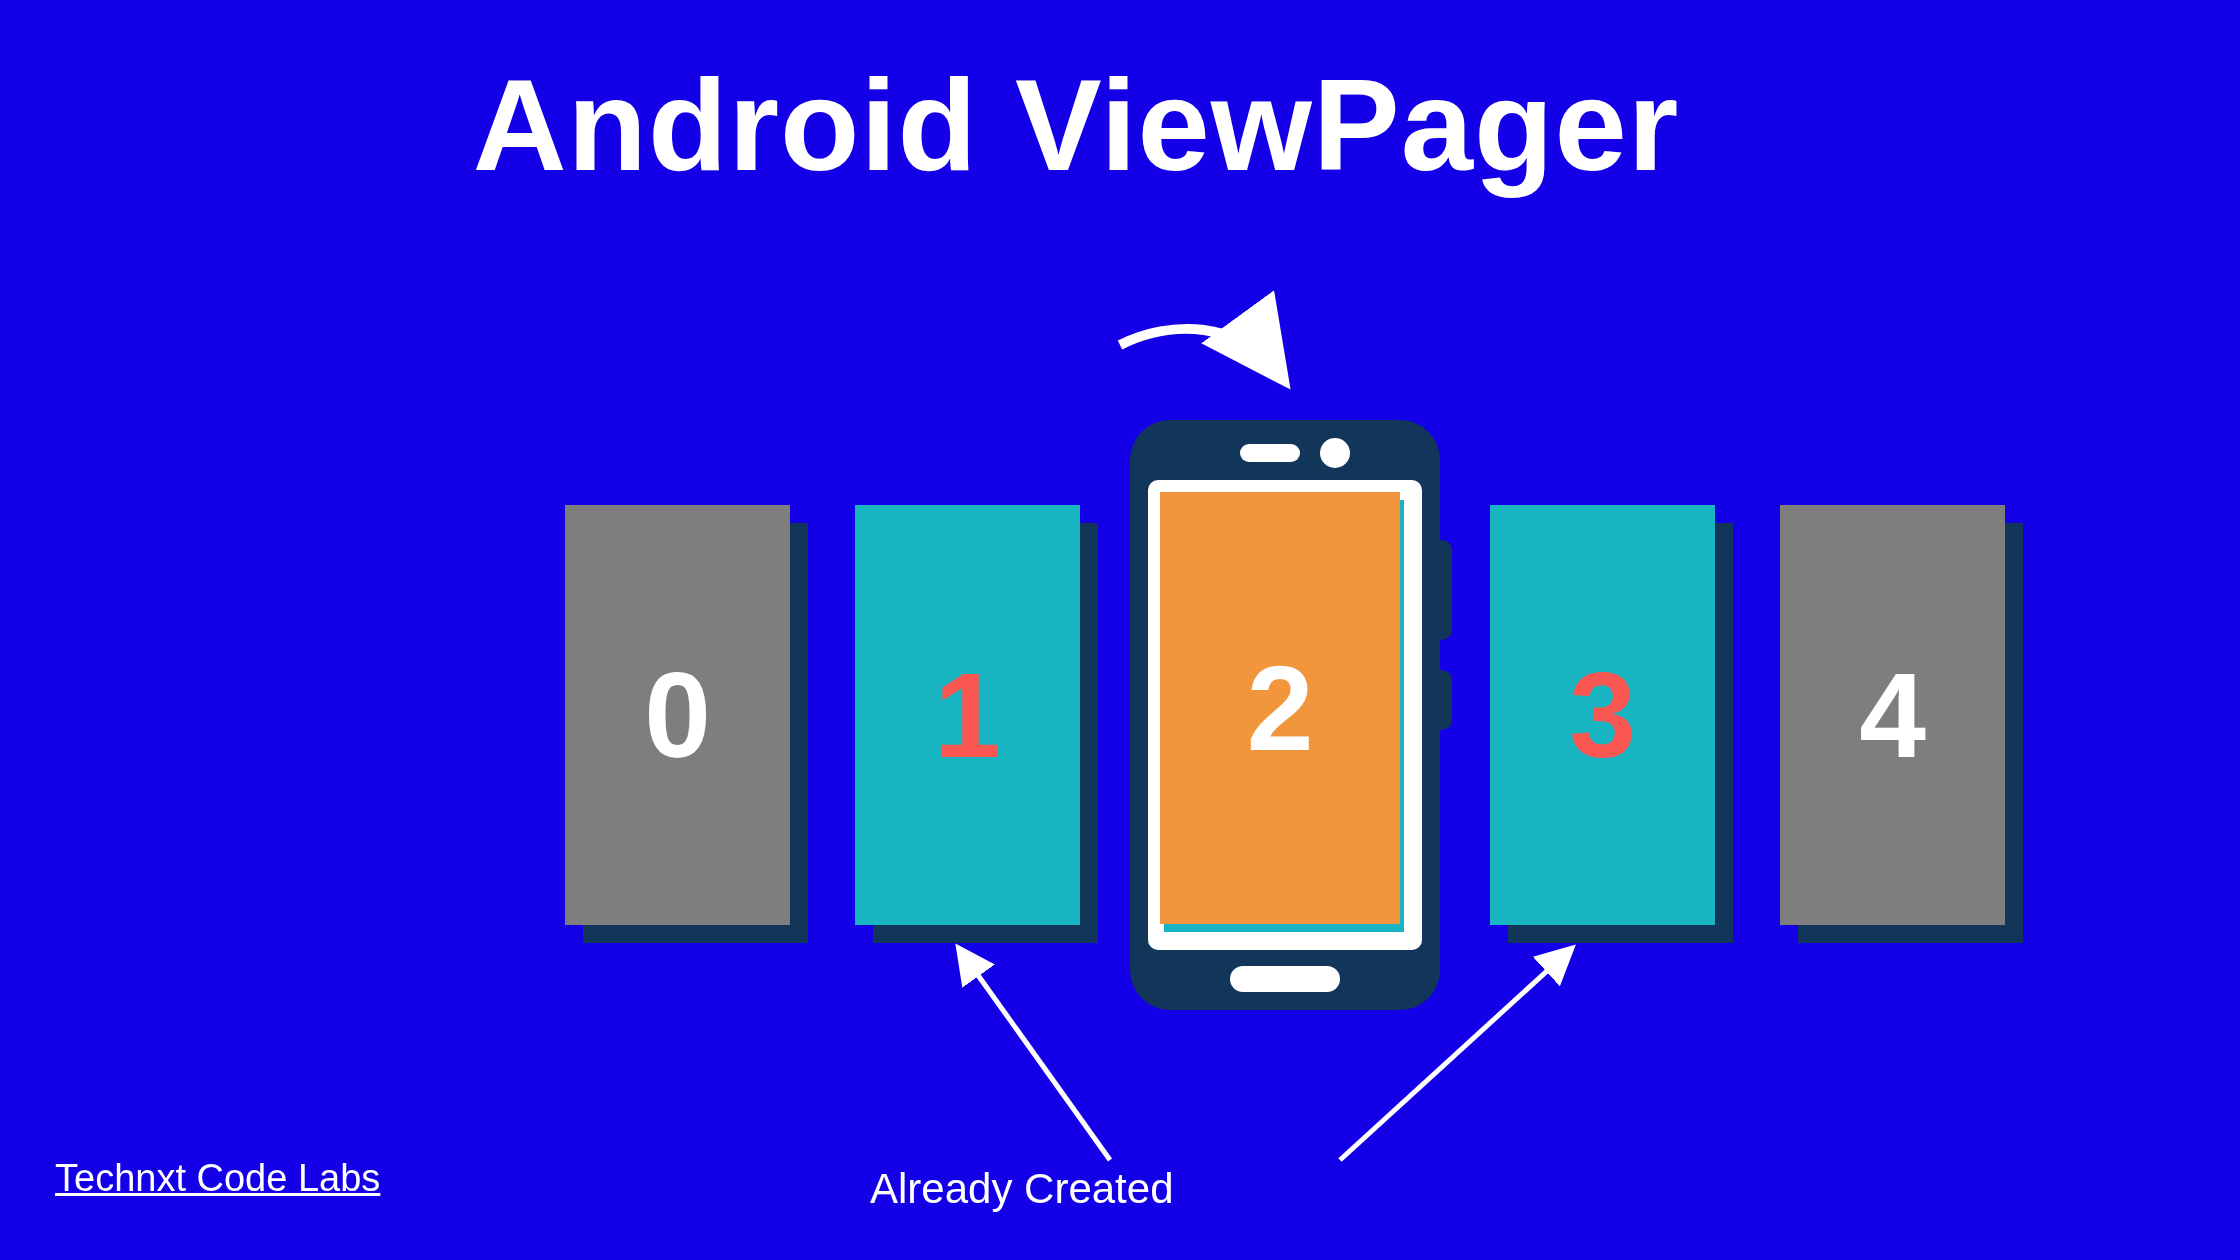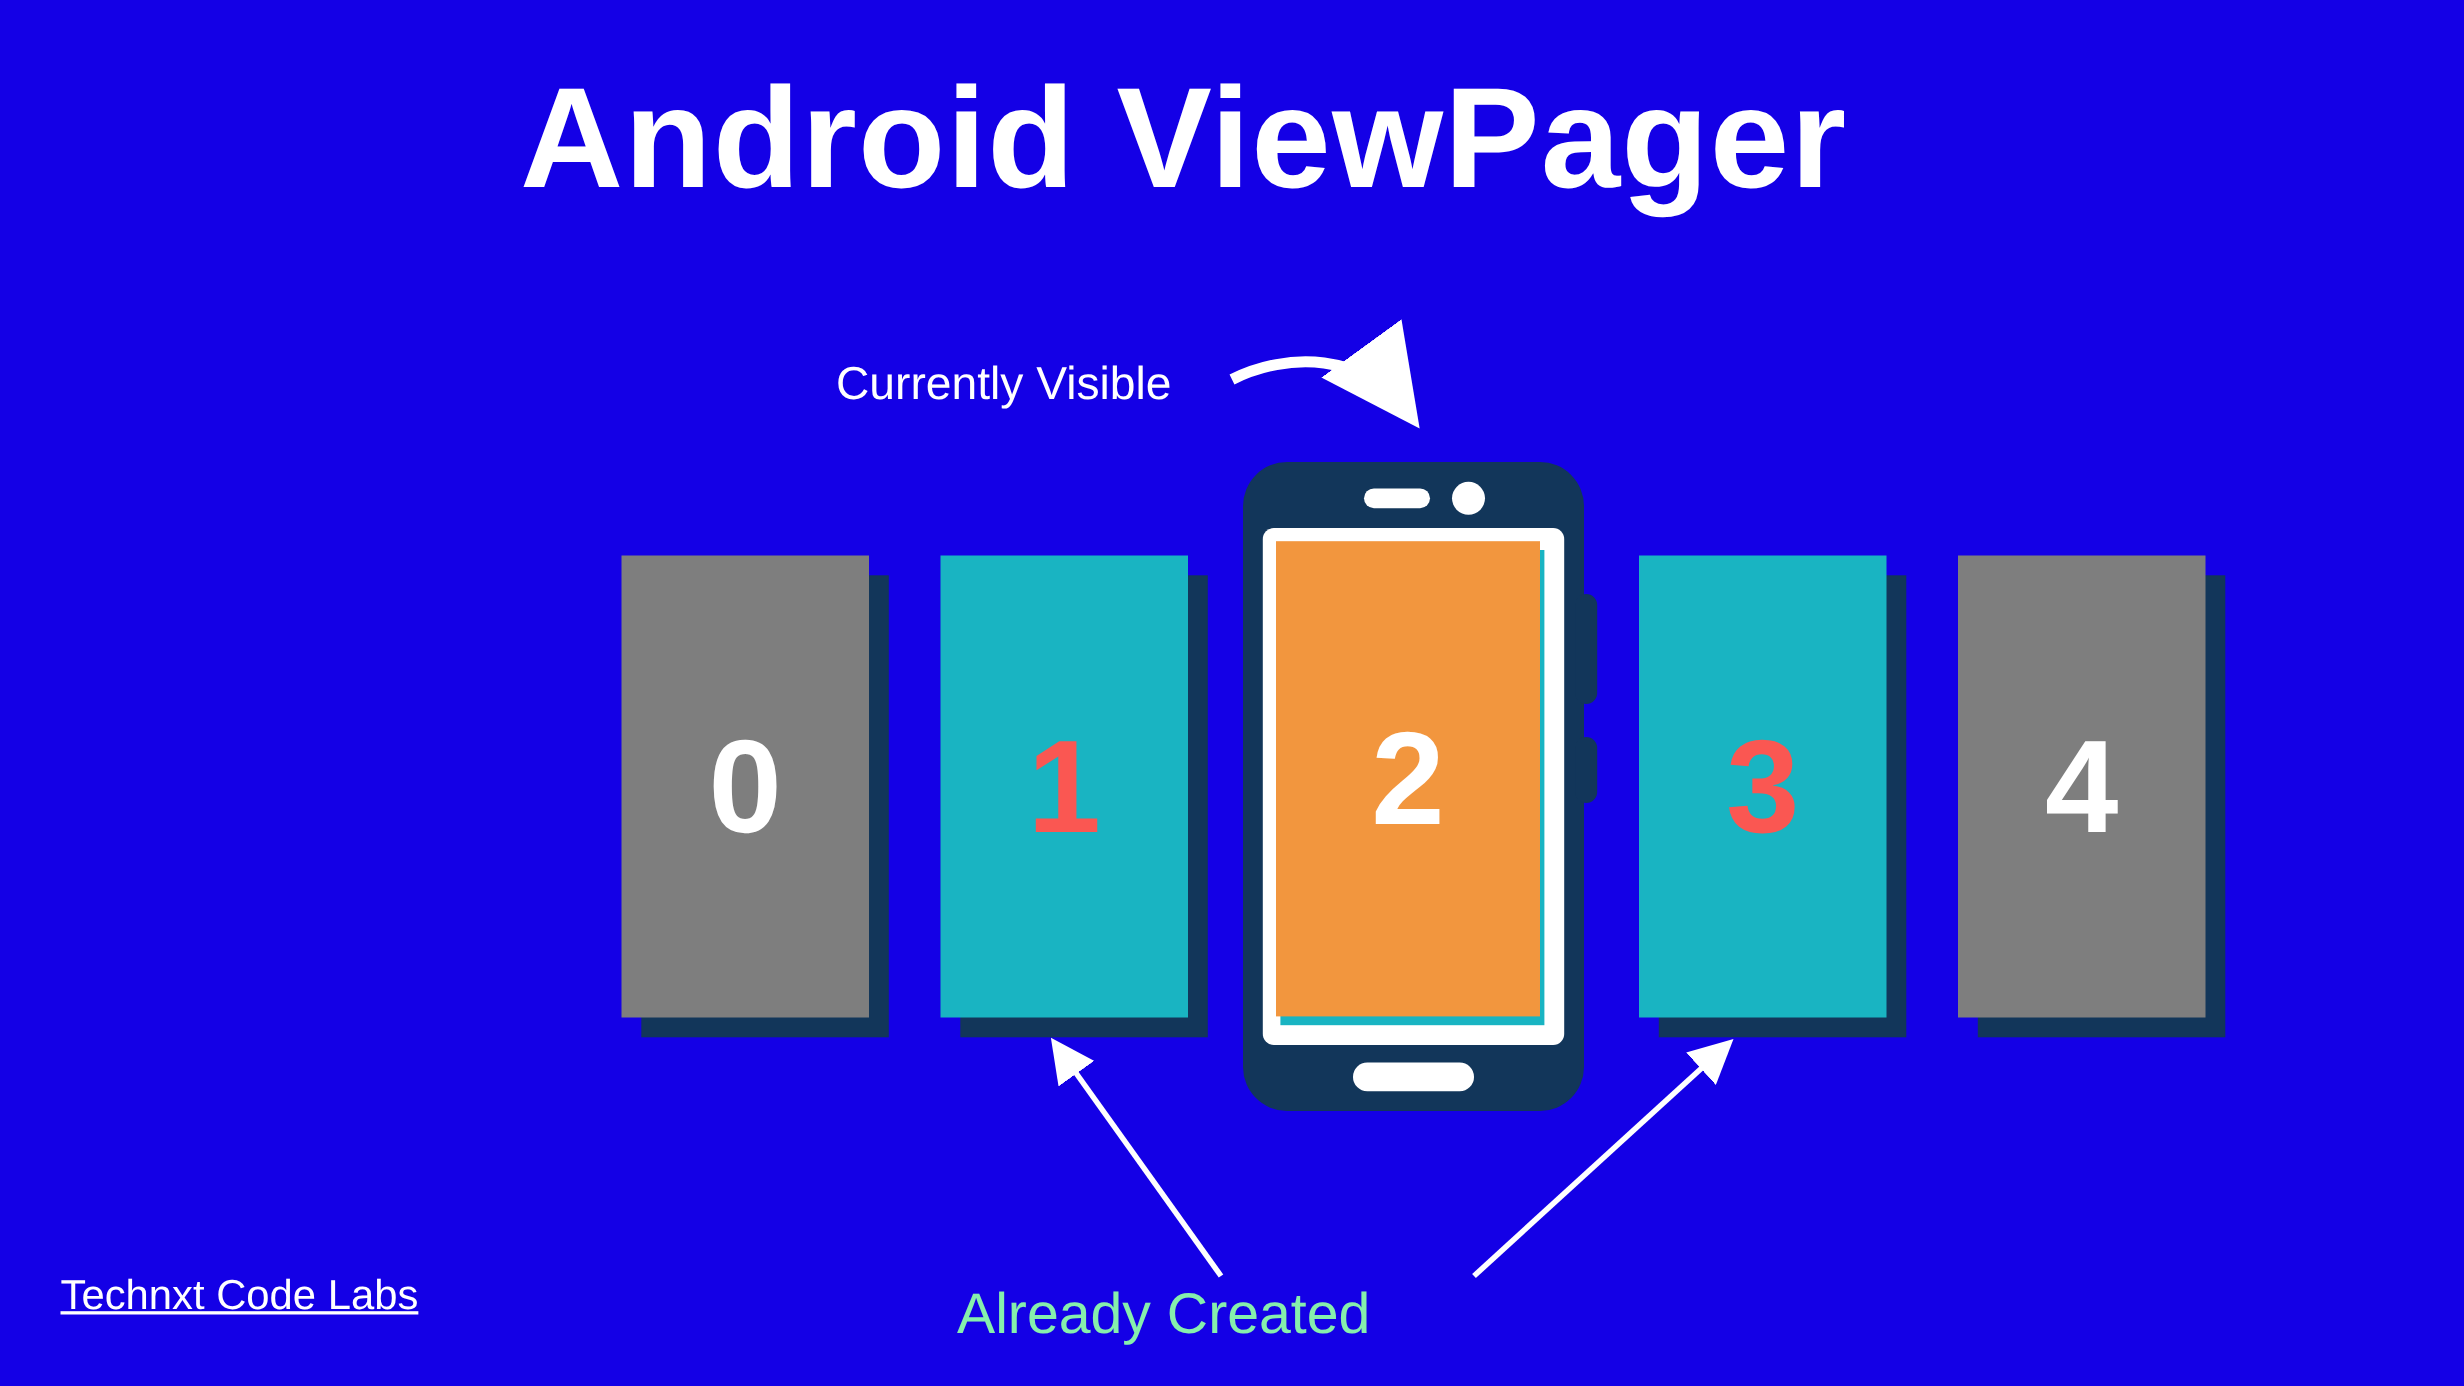--- a/index.html
+++ b/index.html
@@ -31,22 +31,22 @@
     position: absolute;
     top: 325px;
     left: 760px;
     color: #fff;
     font-size: 42px;
   }
   .already {
     position: absolute;
     top: 1165px;
     left: 870px;
-    color: #86efac;
-    font-size: 52px;
+    color: #ffffff;
+    font-size: 42px;
   }
   .credit {
     position: absolute;
     left: 55px;
     bottom: 60px;
     color: #fff;
     font-size: 38px;
     text-decoration: underline;
   }
 
@@ -172,21 +172,20 @@
     overflow: visible;
   }
 </style>
 </head>
 <body>
 
 <div class="stage" style="transform: scale(1);">
 
   <div class="title">Android ViewPager</div>
 
-  <div class="currently">Currently Visible</div>
 
   <svg class="arrow-svg" style="left:1110px; top:315px; width:200px; height:110px;">
     <defs>
       <marker id="ah-curve" viewBox="0 0 10 10" refX="8" refY="5" markerWidth="9" markerHeight="9" orient="auto-start-reverse">
         <path d="M0,0 L10,5 L0,10 Z" fill="#fff"></path>
       </marker>
     </defs>
     <path d="M10,30 C60,5 130,5 170,60" fill="none" stroke="#fff" stroke-width="10" marker-end="url(#ah-curve)"></path>
   </svg>
 

